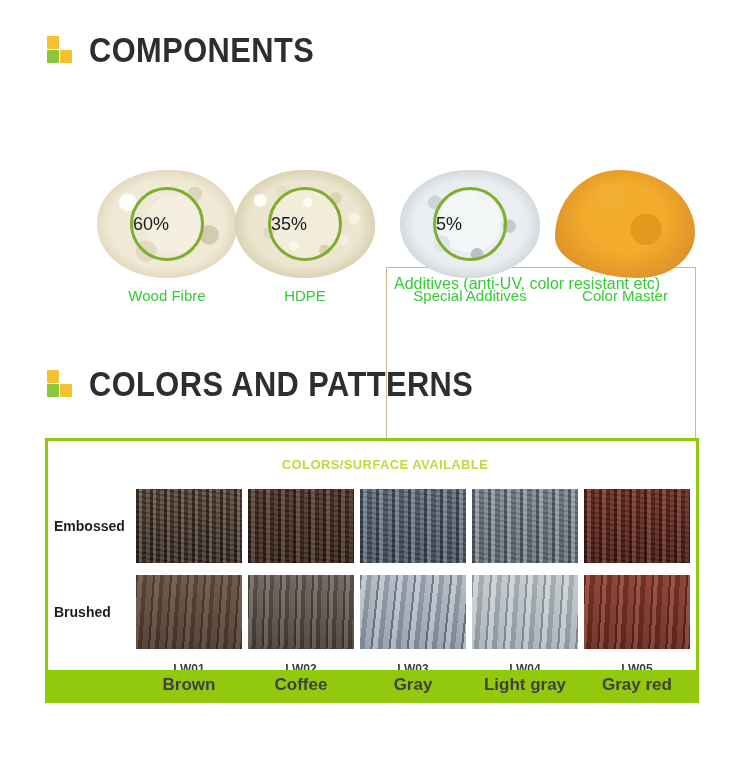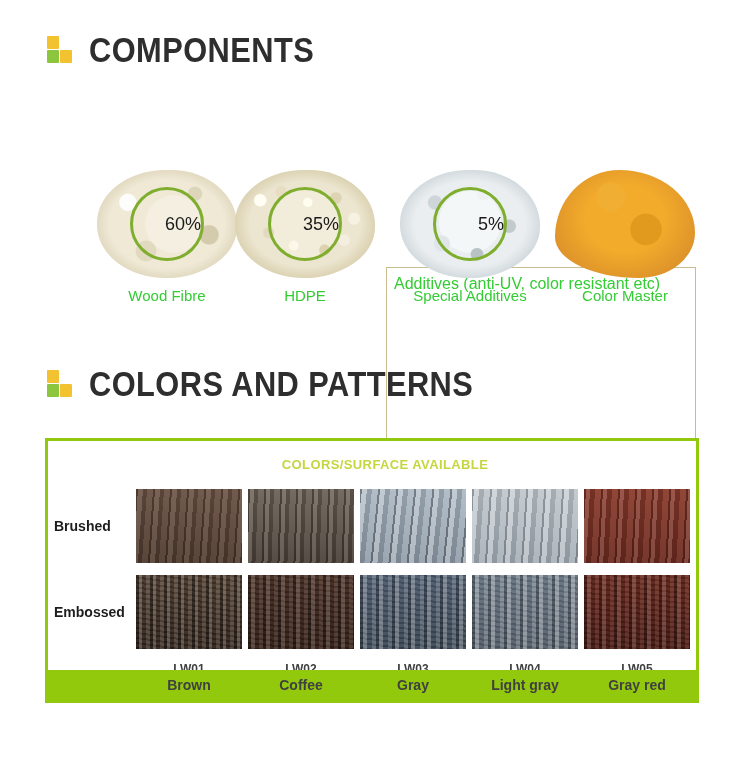--- a/index.html
+++ b/index.html
@@ -92,21 +92,21 @@
     background:
       radial-gradient(circle at 40% 25%, #f0ae33 0 12%, transparent 13%),
       radial-gradient(circle at 65% 55%, #e19a1d 0 14%, transparent 15%),
       radial-gradient(ellipse at 50% 45%, #f2ab2b 0 40%, #e0962a 72%, #cf8520 100%);
   }
 
   .ring {
     position: absolute; left: 50%; top: 50%;
     width: 74px; height: 74px; margin-left: -37px; margin-top: -37px;
     border: 3px solid #7FAE2F; border-radius: 50%;
-    display: flex; align-items: center; justify-content: flex-end;
+    display: flex; align-items: center; justify-content: flex-start;
   }
   .ring-pct {
     font-family: "Liberation Sans", sans-serif;
     font-size: 18px; color: #1a1a1a; font-weight: normal;
   }
   .comp-label {
     margin-top: 9px;
     font-size: 15px;
     color: #33CC33;
     font-family: "Liberation Sans", sans-serif;
@@ -206,21 +206,21 @@
   }
   .code-row { height: 26px; margin-top: 4px; }
   .name-row { height: 30px; background: #93C90D; }
   .code-spacer, .name-spacer { width: 88px; flex: 0 0 88px; }
   .name-spacer { height: 30px; }
   .codes, .names { display: flex; flex: 1; gap: 6px; padding-right: 6px; }
   .code-cell, .name-cell {
     flex: 1; text-align: center;
     font-size: 12px; font-weight: bold; color: #404040;
   }
-  .name-cell { font-size: 14px; }
+  .name-cell { font-size: 17px; }
   .name-row-full {
     position: absolute; left: 0; right: 0; bottom: 0;
     height: 30px; background: #93C90D;
   }
 </style>
 </head>
 <body>
 
 <div class="page">
 
@@ -284,38 +284,38 @@
     </span>
     <span class="heading-text">COLORS AND PATTERNS</span>
   </div>
 
   <div class="table-wrap">
     <div class="table-title">COLORS/SURFACE AVAILABLE</div>
 
     <div class="grid">
 
       <div class="row">
+        <div class="row-label">Embossed</div>
+        <div class="swatches">
+          <div class="swatch sw-e1"></div>
+          <div class="swatch sw-e2"></div>
+          <div class="swatch sw-e3"></div>
+          <div class="swatch sw-e4"></div>
+          <div class="swatch sw-e5"></div>
+        </div>
+      </div>
+
+      <div class="row">
         <div class="row-label">Brushed</div>
         <div class="swatches">
           <div class="swatch sw-b1"></div>
           <div class="swatch sw-b2"></div>
           <div class="swatch sw-b3"></div>
           <div class="swatch sw-b4"></div>
           <div class="swatch sw-b5"></div>
-        </div>
-      </div>
-
-      <div class="row">
-        <div class="row-label">Embossed</div>
-        <div class="swatches">
-          <div class="swatch sw-e1"></div>
-          <div class="swatch sw-e2"></div>
-          <div class="swatch sw-e3"></div>
-          <div class="swatch sw-e4"></div>
-          <div class="swatch sw-e5"></div>
         </div>
       </div>
 
       <div class="code-row">
         <div class="code-spacer"></div>
         <div class="codes">
           <div class="code-cell">LW01</div>
           <div class="code-cell">LW02</div>
           <div class="code-cell">LW03</div>
           <div class="code-cell">LW04</div>

